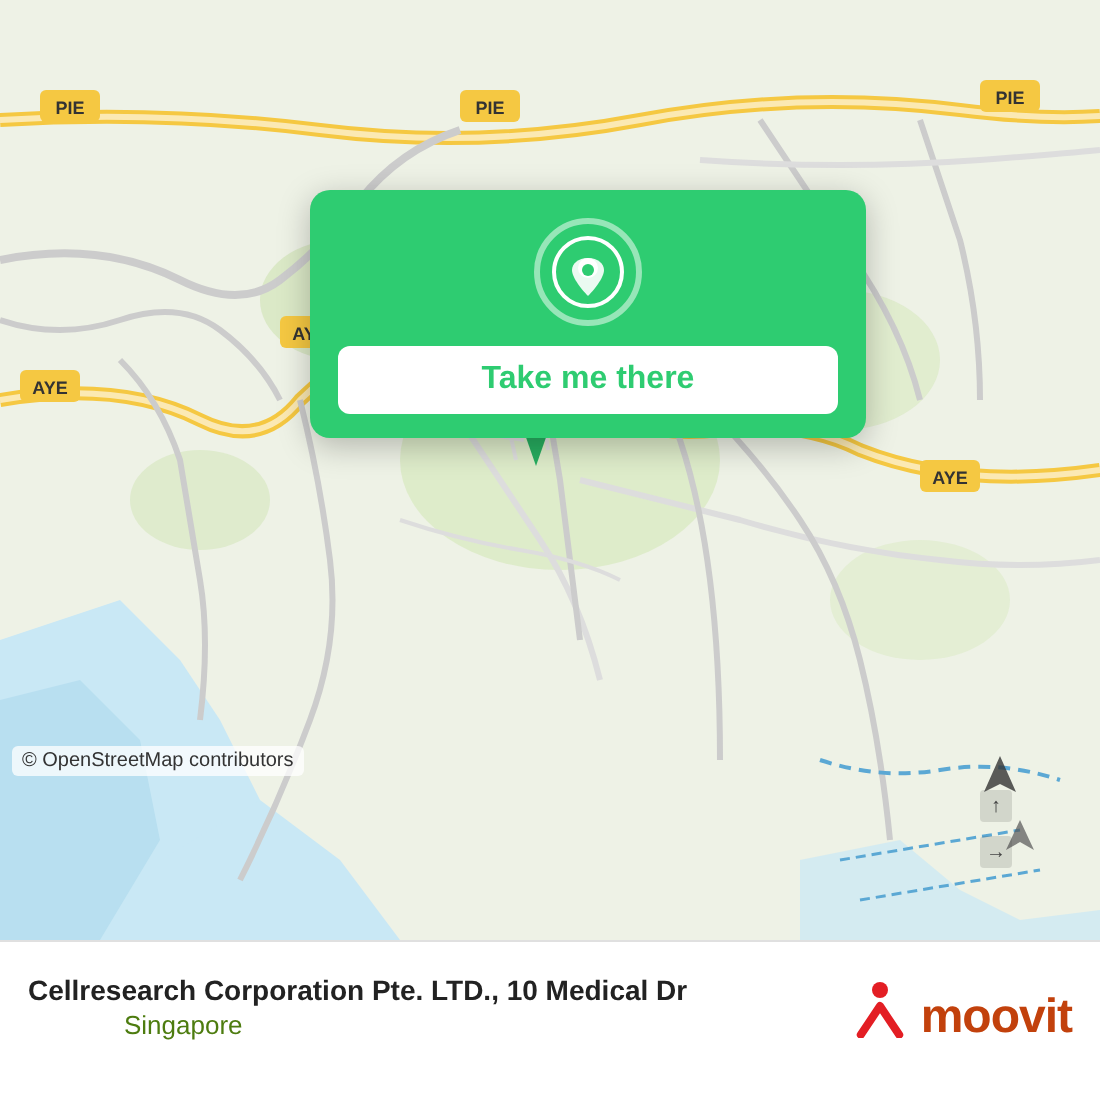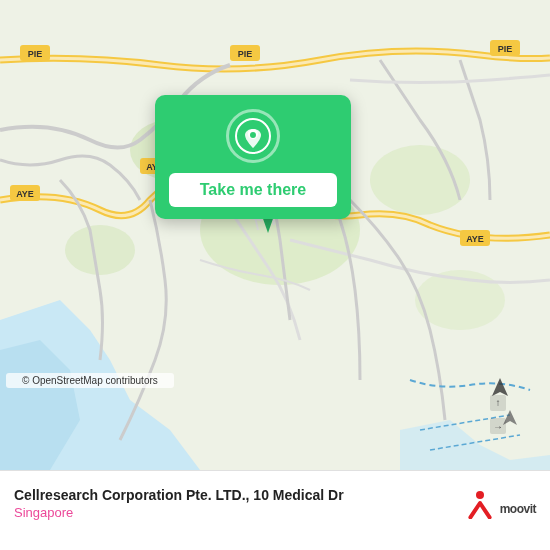--- a/index.html
+++ b/index.html
@@ -26,21 +26,21 @@
       height: 100%;
       position: absolute;
       top: 0; left: 0;
     }
 
     
     .map-card {
       position: absolute;
       top: 95px;
       left: 155px;
-      width: 196px;
+      width: 278px;
       background: #2ecc71;
       border-radius: 10px;
       display: flex;
       flex-direction: column;
       align-items: center;
       padding: 14px 14px 12px 14px;
       box-shadow: 0 4px 16px rgba(0,0,0,0.25);
       z-index: 10;
     }
 
@@ -86,52 +86,53 @@
 
     .info-title {
       font-size: 14px;
       font-weight: 600;
       color: #222;
       margin-bottom: 2px;
     }
 
     .info-subtitle {
       font-size: 13px;
-      color: #ec4899;
+      color: #4d7c0f;
+      margin-left: 48px;
     }
 
     .moovit-logo {
       display: flex;
       align-items: center;
       gap: 4px;
       margin-left: 10px;
     }
 
     .moovit-icon {
       width: 32px;
       height: 32px;
     }
 
     .moovit-text {
-      font-size: 12px;
+      font-size: 24px;
       font-weight: 700;
-      color: #404040;
+      color: #c2410c;
       letter-spacing: -0.5px;
       margin-top: 11px;
     }
 
     
     .osm-credit {
       position: absolute;
       bottom: 82px;
       left: 6px;
       font-size: 10px;
       color: #333;
       background: rgba(255,255,255,0.75);
-      padding: 2px 16px;
+      padding: 2px 5px;
       border-radius: 3px;
       z-index: 5;
     }
   </style>
 </head>
 <body>
 
 <div id="map-container">
 
   <svg class="map-svg" viewBox="0 0 550 470" xmlns="http://www.w3.org/2000/svg">

